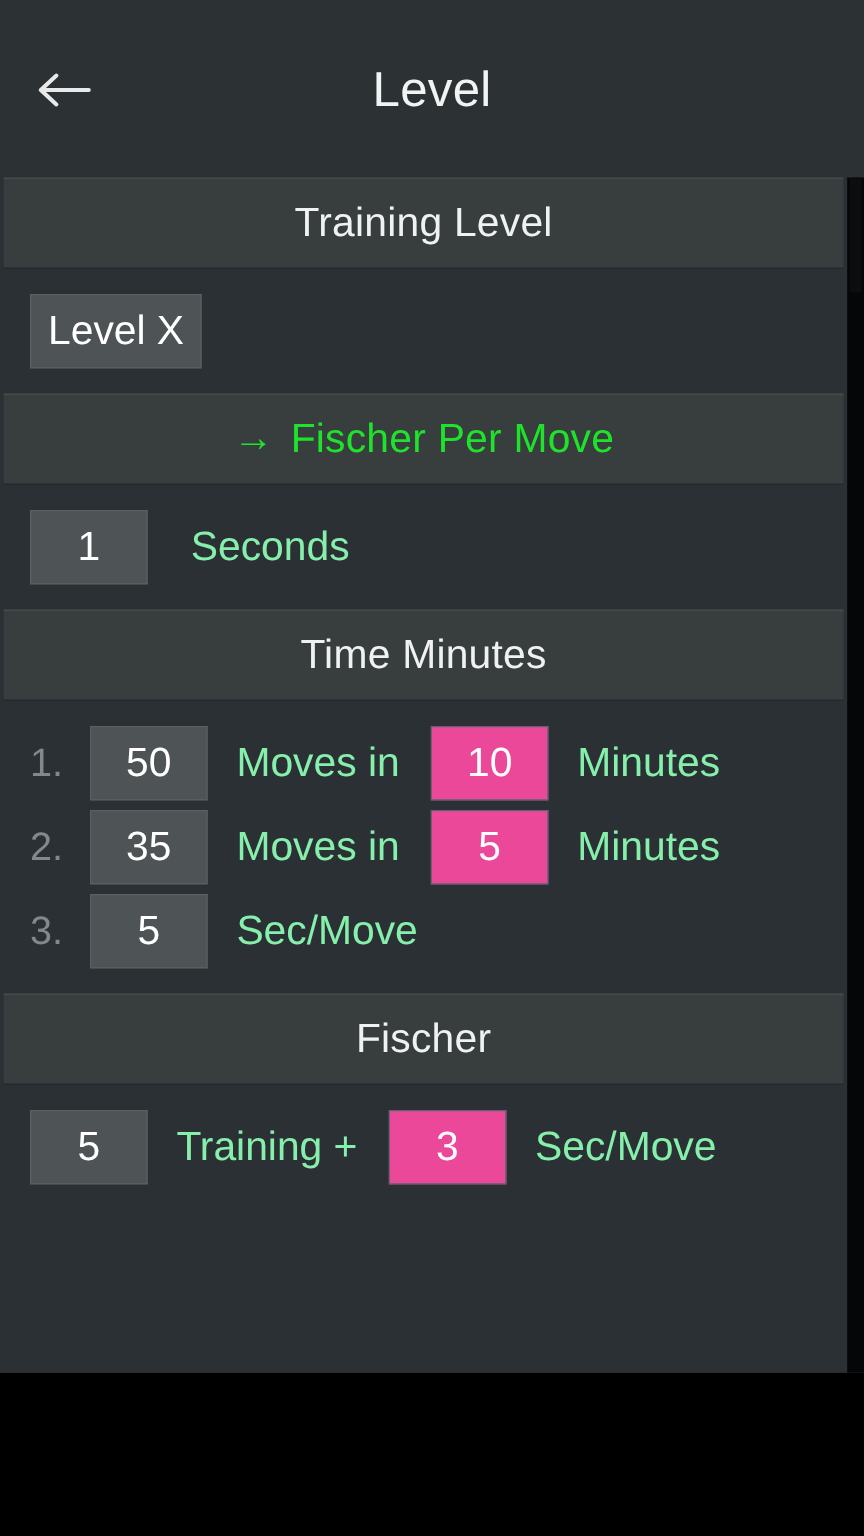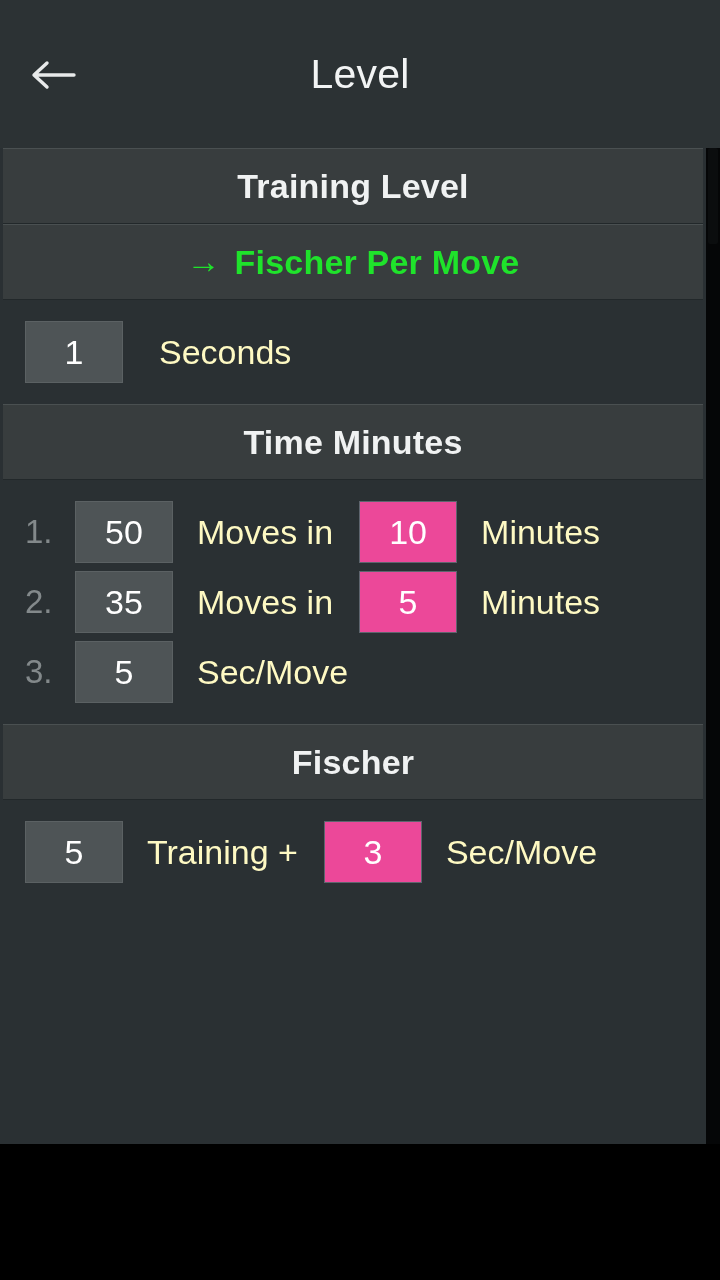--- a/index.html
+++ b/index.html
@@ -72,21 +72,21 @@
     border-top: 1px solid #4a5051;
     border-bottom: 1px solid #22282a;
     display: flex;
     align-items: center;
     justify-content: center;
     gap: 14px;
   }
   .section-header .sh-text {
     color: #f0f2f2;
     font-size: 34px;
-    font-weight: 700;
+    font-weight: 400;
     letter-spacing: 0.2px;
     text-align: right;
   }
   .section-header.active .sh-text { color: #1fe32b; }
   .section-header .arrow-glyph {
     color: #1fe32b;
     font-size: 34px;
     line-height: 1;
     position: relative;
     top: -1px;
@@ -126,21 +126,21 @@
     display: flex;
     align-items: center;
     justify-content: center;
     cursor: pointer;
     user-select: none;
   }
   .chip.wide { min-width: 130px; padding: 0 14px; }
   .chip.blue { background: #ec4899; border-color: #5e656e; }
 
   .lbl {
-    color: #fef9c3;
+    color: #86efac;
     font-size: 34px;
     white-space: nowrap;
   }
 
   
   .scrollbar-track {
     position: absolute;
     top: 148px;
     right: 0;
     width: 14px;
@@ -171,20 +171,25 @@
       </span>
     </div>
     <div class="appbar-title">Level</div>
   </div>
 
   <div class="scrollbody">
 
     <div class="section-header">
       <span class="sh-text">Training Level</span>
     </div>
+    <div class="section-body">
+      <div class="row pad-top pad-bot">
+        <div class="chip wide" style="margin-left:25px;">Level X</div>
+      </div>
+    </div>
 
     <div class="section-header active">
       <span class="arrow-glyph">→</span>
       <span class="sh-text">Fischer Per Move</span>
     </div>
     <div class="section-body">
       <div class="row pad-top pad-bot">
         <div class="chip" style="margin-left:25px;">1</div>
         <span class="lbl" style="margin-left:36px;">Seconds</span>
       </div>

